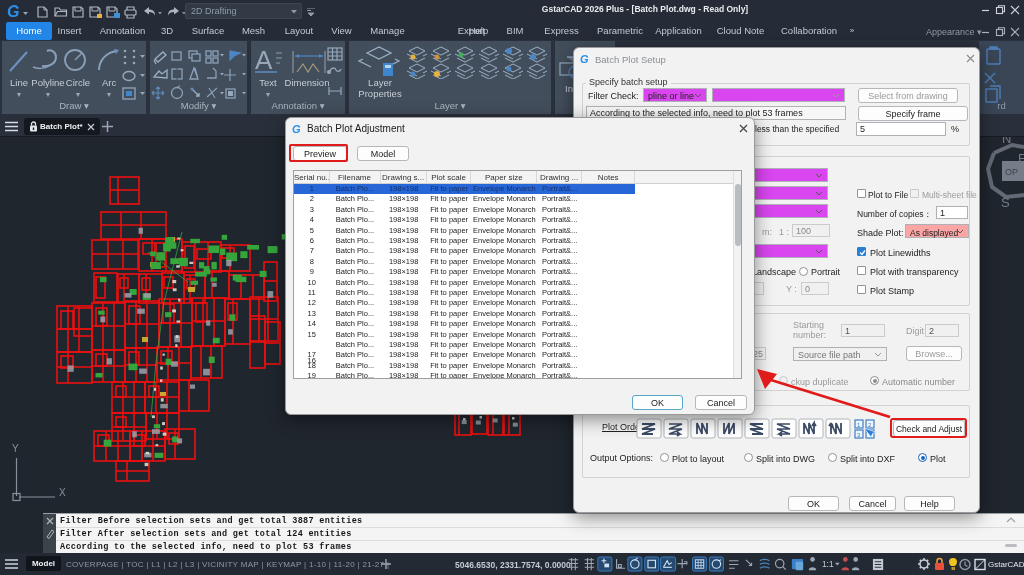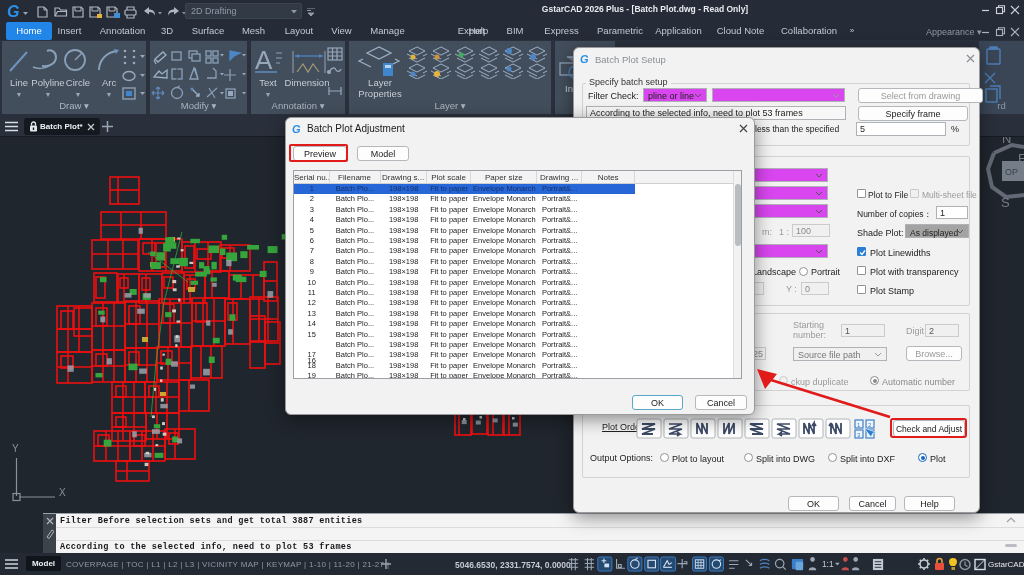--- a/index.html
+++ b/index.html
@@ -593,20 +593,21 @@
         <path d="M 1 1 l 6 6 M 7 1 l -6 6" stroke="#aeb6bd" stroke-width="1.2"></path>
         <path d="M 1 20 l 5 -7 l 2 1.5 l -5 7 z" fill="none" stroke="#aeb6bd" stroke-width="1"></path>
       </svg>
     </div>
     <svg class="abs" style="left:962px;top:2px;width:12px;height:8px;">
         <path d="M 2 6 l 4 -4 l 4 4" stroke="#9aa0a8" fill="none" stroke-width="1.2"></path>
       </svg>
     <div class="abs" style="left:962px;top:30px;width:12px;height:3px;background:#b9bdc1;border-radius:2px;"></div>
     <div class="cmdrow" style="top:1px;">Filter Before selection sets and get total 3887 entities</div>
     <div class="abs" style="left:13px;top:13px;width:1011px;height:1px;background:#dcdcdc;"></div>
+    <div class="cmdrow" style="top:14px;">Filter After selection sets and get total 124 entities</div>
     <div class="abs" style="left:13px;top:26px;width:1011px;height:1px;background:#dcdcdc;"></div>
     <div class="cmdrow" style="top:27px;">According to the selected info, need to plot 53 frames</div>
   </div>
 
   <div class="abs" id="status">
     <svg class="abs" style="left:5px;top:6px;width:14px;height:10px;">
         <path d="M 0 1 h 13 M 0 5 h 13 M 0 9 h 13" stroke="#cdd3da" stroke-width="1.6"></path>
       </svg>
     <div class="abs" style="left:26px;top:3px;width:35px;height:15px;background:#10141b;border-radius:2px;text-align:center;line-height:15px;color:#eef1f4;font-size:8px;font-weight:bold;">Model</div>
     <div class="stxt" style="left:66px;font-size:8px;letter-spacing:0.3px;">COVERPAGE&nbsp;|&nbsp;TOC&nbsp;|&nbsp;L1&nbsp;|&nbsp;L2&nbsp;|&nbsp;L3&nbsp;|&nbsp;VICINITY&nbsp;MAP&nbsp;|&nbsp;KEYMAP&nbsp;|&nbsp;1-10&nbsp;|&nbsp;11-20&nbsp;|&nbsp;21-27&nbsp;|</div>
@@ -693,21 +694,21 @@
         <span style="position:absolute;left:4px;top:2px;">pline or line</span>
       <svg class="carr">
           <path d="M 0 2 l 3 3 l 3 -3" stroke="#555" fill="none"></path>
         </svg>
       </div>
     <div class="combo" style="left:138px;top:40px;width:133px;height:14px;">
       <svg class="carr">
           <path d="M 0 2 l 3 3 l 3 -3" stroke="#999" fill="none"></path>
         </svg>
       </div>
-    <div class="btn" style="left:284px;top:40px;width:125px;height:15px;line-height:15px;color:#9a9a9a;">Select from drawing</div>
+    <div class="btn" style="left:284px;top:40px;width:100px;height:15px;line-height:15px;color:#9a9a9a;">Select from drawing</div>
     <div class="inp" style="left:12px;top:58px;width:260px;height:14px;line-height:13px;background:#f7f7f7;">According to the selected info, need to plot 53 frames</div>
     <div class="btn" style="left:284px;top:58px;width:110px;height:15px;line-height:15px;">Specify frame</div>
     <div class="lbl" style="left:181px;top:76px;font-size:8.5px;">less than the specified</div>
     <div class="inp" style="left:282px;top:74px;width:90px;height:14px;line-height:13px;">5</div>
     <div class="lbl" style="left:377px;top:76px;">%</div>
 
     <div class="gbox" style="left:8px;top:108px;width:388px;height:150px;"></div>
     <div class="combo" style="left:12px;top:120px;width:242px;height:14px;">
         <svg class="carr">
           <path d="M 0 2 l 3 3 l 3 -3" stroke="#555" fill="none"></path>
@@ -739,21 +740,21 @@
     <div class="lblg" style="left:212px;top:236px;">Y :</div>
     <div class="inpd" style="left:227px;top:234px;width:28px;height:13px;line-height:12px;">0</div>
 
     <div class="chk" style="left:283px;top:141px;"></div>
     <div class="lbl" style="left:294px;top:142px;font-size:8.5px;">Plot to File</div>
     <div class="chk dis" style="left:336px;top:141px;"></div>
     <div class="lblg" style="left:348px;top:142px;font-size:8.5px;">Multi-sheet file</div>
     <div class="lbl" style="left:283px;top:161px;font-size:8.5px;">Number of copies：</div>
     <div class="inp" style="left:362px;top:158px;width:32px;height:13px;line-height:12px;">1</div>
     <div class="lbl" style="left:283px;top:180px;">Shade Plot:</div>
-    <div class="combo" style="left:331px;top:176px;width:64px;height:14px;background:#a3a3a3;">
+    <div class="combo" style="left:331px;top:176px;width:64px;height:14px;background:#fca5a5;">
         <span style="position:absolute;left:4px;top:2.5px;font-size:8.5px;">As displayed</span>
       <svg class="carr">
           <path d="M 0 2 l 3 3 l 3 -3" stroke="#555" fill="none"></path>
         </svg>
       </div>
     <div class="chk on" style="left:283px;top:199px;">
         <svg style="position:absolute;left:1px;top:1px;width:7px;height:7px;">
           <path d="M 1 3.5 l 2 2 l 3 -4" stroke="#fff" stroke-width="1.3" fill="none"></path>
         </svg>
       </div>

